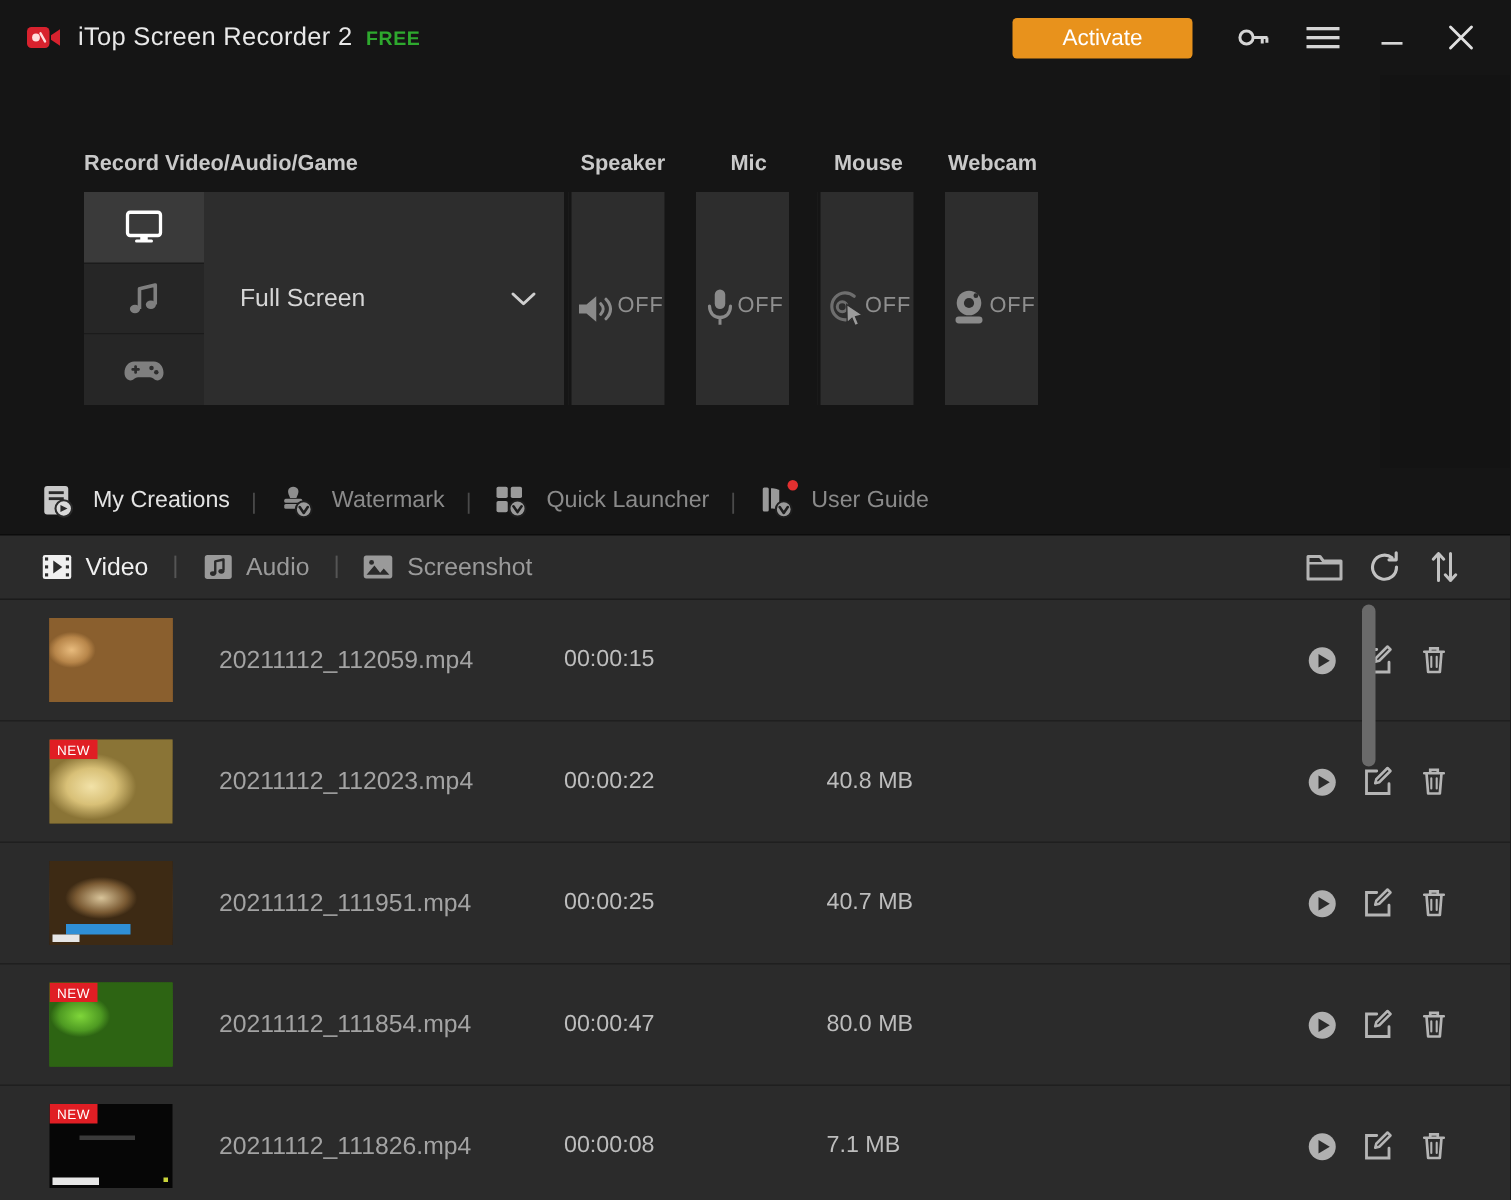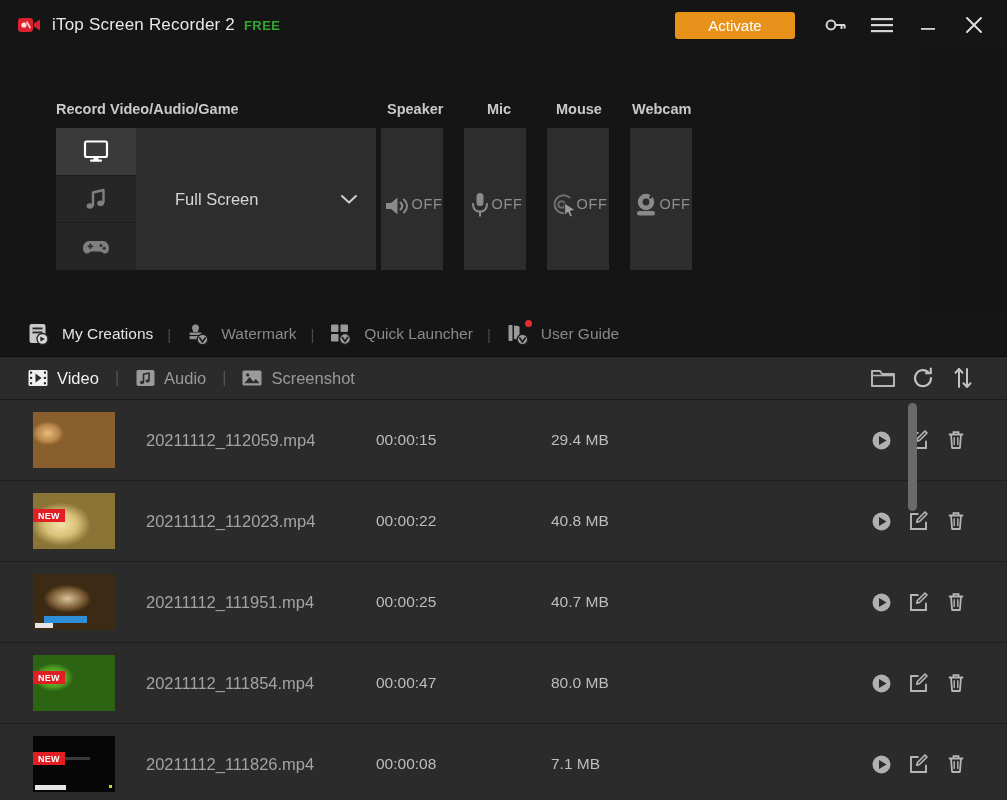--- a/index.html
+++ b/index.html
@@ -35,21 +35,21 @@
 
   .panel-label { position:absolute; color:#c9c9c9; font-size:14.5px;font-weight:bold; }
   #lbl-record { left:56px; top:51px; }
   #lbl-speaker { left:387px; top:51px; }
   #lbl-mic { left:487px; top:51px; }
   #lbl-mouse { left:556px; top:51px; }
   #lbl-webcam { left:632px; top:51px; }
 
   #source-box {
     position:absolute; left:56px; top:78px; width:320px; height:142px;
-    background:#2d2d2d; display:flex;gap:15px;
+    background:#2d2d2d; display:flex;
   }
   #mode-strip { width:80px; height:142px; display:flex; flex-direction:column; }
   .mode-tab {
     flex:1; display:flex; align-items:center; justify-content:center; cursor:pointer;
     border-bottom:1px solid #1b1b1b;
   }
   .mode-tab.active { background:#3a3a3a; }
   .mode-tab.inactive { background:#262626; }
   .mode-tab:last-child { border-bottom:none; }
 
@@ -132,22 +132,22 @@
   }
   .file-row {
     position:relative; height:81px; display:flex; align-items:center;
     border-bottom:1px solid #1f1f1f;
   }
   .thumb {
     margin-left:33px; width:82px; height:56px; position:relative;
     overflow:hidden; background:#000; flex:none;
   }
   .new-badge {
-    position:absolute; left:0; top:16px; background:#e01e24; color:#fff;
-    font-size:9px; font-weight:bold; padding:1.5px 5px; letter-spacing:.3px; z-index:3;
+    position:absolute; left:0; top:0; background:#e01e24; color:#fff;
+    font-size:9px; font-weight:normal; padding:1.5px 5px; letter-spacing:.3px; z-index:3;
   }
   .fname { margin-left:31px; width:230px; color:#a3a3a3; font-size:16.5px; }
   .fdur { width:175px; color:#bdbdbd; font-size:15.5px; }
   .fsize { width:230px; color:#bdbdbd; font-size:15.5px; }
   .row-actions { margin-left:auto; display:flex; align-items:center; margin-right:33px; }
   .act-btn { width:37px; height:37px; display:flex; align-items:center; justify-content:center; cursor:pointer; }
 
   
   .th-nuts { background:
       radial-gradient(ellipse 16px 12px at 18% 38%, #e8bb7d 0%, #b8864a 70%, #8a5f2e 100%),
@@ -454,21 +454,20 @@
       </span>
     </div>
   </div>
 
   <div id="file-list">
 
     <div class="file-row">
       <div class="thumb th-nuts"></div>
       <div class="fname">20211112_112059.mp4</div>
       <div class="fdur">00:00:15</div>
-      <div class="fsize">29.4 MB</div>
       <div class="row-actions">
         <span class="act-btn">
           <svg width="21" height="21" viewBox="0 0 21 21">
               <circle cx="10.5" cy="10.5" r="9" fill="#b0b0b0"></circle>
               <path d="M8 6 L15.5 10.5 L8 15 Z" fill="#2b2b2b"></path>
             </svg>
         </span>
         <span class="act-btn">
           <svg width="22" height="22" viewBox="0 0 22 22">
               <path d="M18 12.5 V19 H3 V4 H9.8" fill="none" stroke="#b5b5b5" stroke-width="1.9" stroke-linecap="round"></path>

